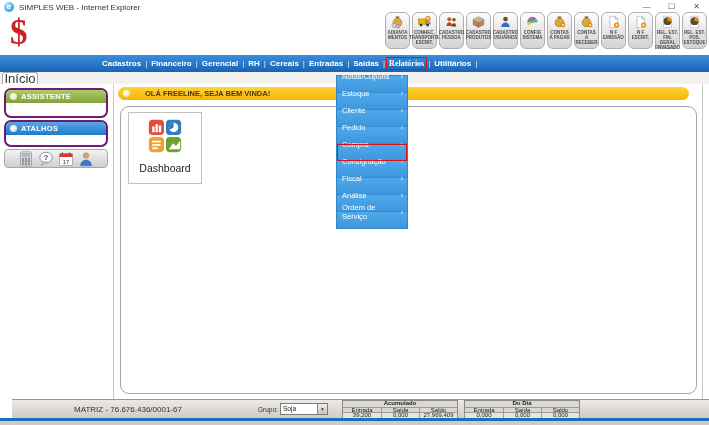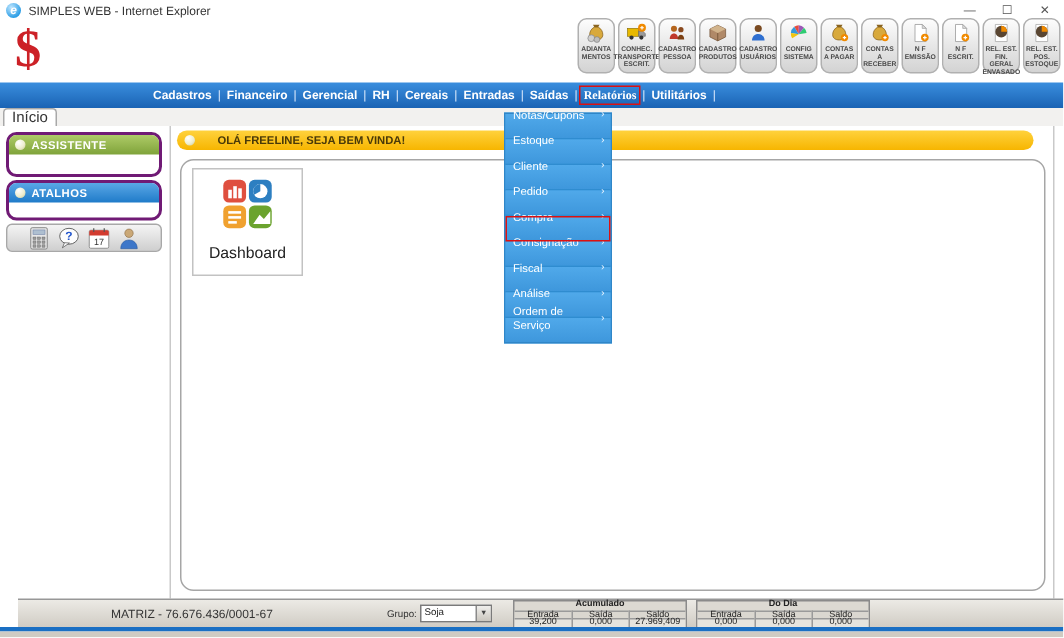--- a/index.html
+++ b/index.html
@@ -25,21 +25,21 @@
   .tbl { font-size:4.5px; line-height:5px; font-weight:bold; color:#4a4a4a; text-align:center; margin-top:1px; padding:0 1px; }
 
   
   #menubar { position:absolute; left:0; top:55px; width:709px; height:17px; background:linear-gradient(#3a8ede,#1a63b4); display:flex; align-items:center; padding-left:100px; }
   .mi { font-size:8px; font-weight:bold; color:#fff; padding:1px 2px; cursor:pointer; white-space:nowrap; }
   .mi.hl { outline:1px solid #dd1111;font-family:Liberation Serif, serif; }
   .msep { font-size:8px; color:#dceafc; padding:0 2px; }
 
   
   #tabstrip { position:absolute; left:0; top:72px; width:709px; height:12px; background:#f2f1ef; }
-  #tab-inicio { position:absolute; left:2px; top:0; width:36px; height:12px; background:#fff; border:1px solid #a8a8a8; border-bottom:none; border-radius:3px 3px 0 0; font-size:10px; color:#333; text-align:center; line-height:12px; cursor:pointer; }
+  #tab-inicio { position:absolute; left:2px; top:0; width:36px; height:12px; background:#fff; border:1px solid #a8a8a8; border-bottom:none; border-radius:3px 3px 0 0; font-size:13px; color:#333; text-align:center; line-height:12px; cursor:pointer; }
 
   
   #v-divider { position:absolute; left:113px; top:84px; width:1px; height:315px; background:#c9c9c9; }
   #v-divider-r { position:absolute; left:702px; top:84px; width:1px; height:315px; background:#c9c9c9; }
 
   
   .panel { position:absolute; left:4px; width:104px; border:2px solid #701a75; border-radius:7px; background:#fff; overflow:hidden; }
   .panel-head { height:13px; display:flex; align-items:center; padding-left:4px; gap:4px; color:#fff; font-size:7.5px; font-weight:bold; letter-spacing:0.3px; cursor:pointer; }
   .head-green { background:linear-gradient(#aecb67,#7fa33a); }
   .head-blue { background:linear-gradient(#5aa7e6,#1f7bc9); }

